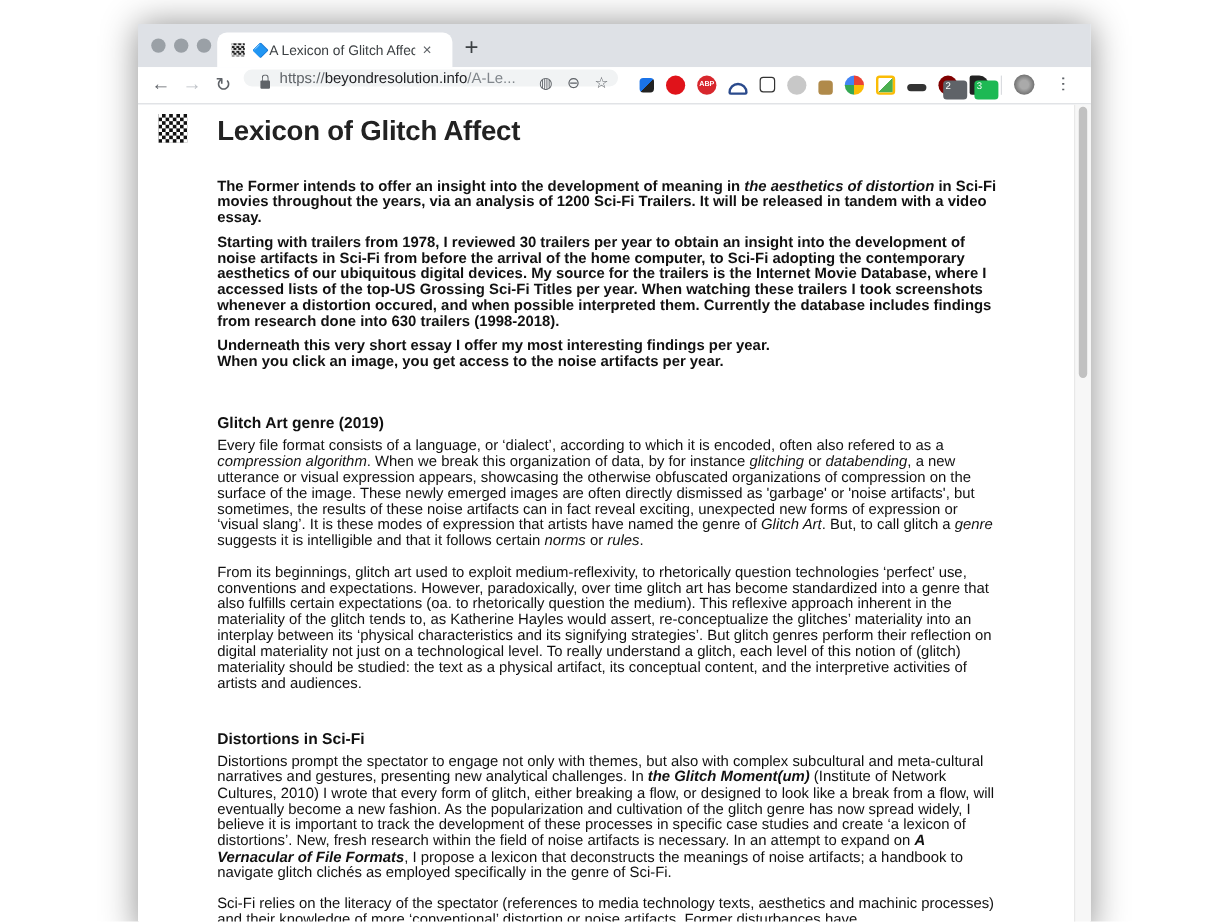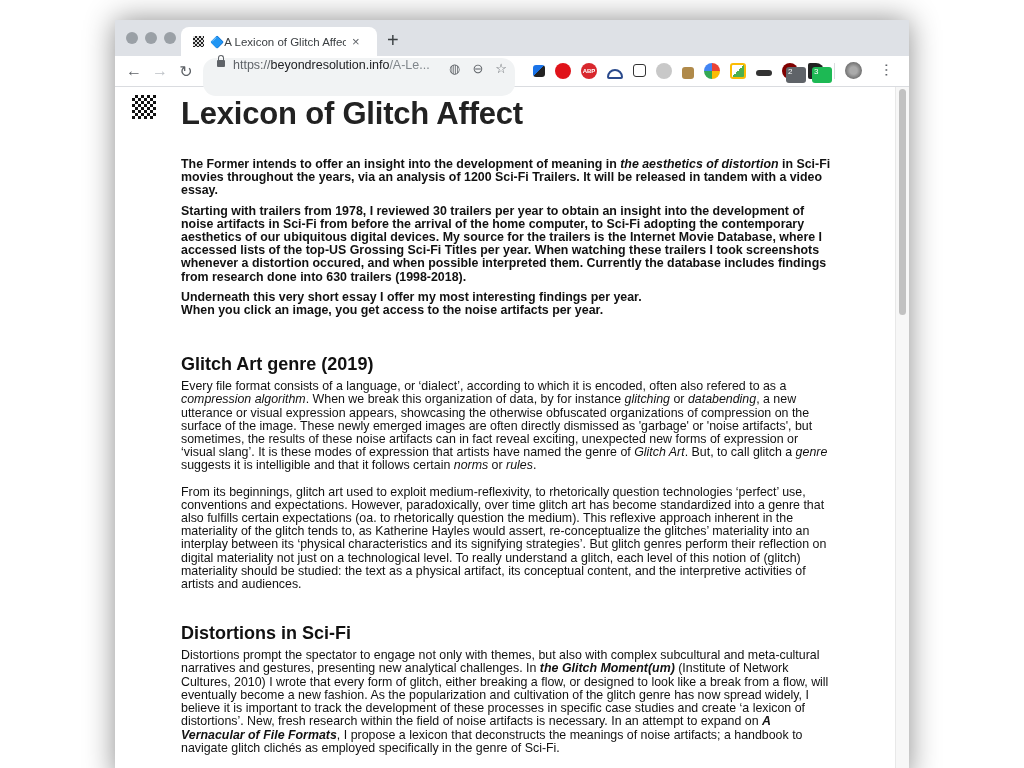--- a/index.html
+++ b/index.html
@@ -13,43 +13,43 @@
   .tab { position:absolute; left:66px; top:7px; width:196px; height:29px; background:#fff;
          border-radius:8px 8px 0 0; display:flex; align-items:center; font-size:11.5px; color:#3c4043; }
   .tab .fav { width:11px; height:11px; margin-left:12px; margin-right:6px;
               background: repeating-conic-gradient(#222 0 25%, #ddd 0 50%) 0 0/4px 4px; }
   .tab .title { white-space:nowrap; overflow:hidden; width:136px; }
   .tab .close { margin-left:6px; font-size:13px; color:#5f6368; }
   .newtab { position:absolute; left:272px; top:9px; font-size:20px; color:#3c4043; }
   .toolbar { height:30px; background:#fff; position:relative; border-bottom:1px solid #dadce0; display:flex; align-items:center; }
   .navbtn { width:26px; text-align:center; font-size:16px; color:#5f6368; }
   .navbtn.fwd { color:#bdc1c6; }
-  .omnibox { position:absolute; left:88px; top:2px; width:312px; height:38px; background:#f1f3f4; border-radius:13px;
-             display:flex; align-items:flex-start; font-size:12.5px; }
+  .omnibox { position:absolute; left:88px; top:2px; width:312px; height:14px; background:#f1f3f4; border-radius:13px;
+             display:flex; align-items:flex-end; font-size:12.5px; }
   .lock { width:8px; height:7px; background:#5f6368; border-radius:1px; margin-left:14px; margin-right:8px; position:relative; top:2px; }
   .lock:before { content:""; position:absolute; left:1px; top:-5px; width:4px; height:5px; border:1px solid #5f6368; border-bottom:none; border-radius:3px 3px 0 0; }
   .url .scheme { color:#5f6368; }
   .url .host { color:#202124; }
   .url .path { color:#80868b; }
   .omni-icons { position:absolute; right:8px; top:3px; display:flex; gap:12px; font-size:13px; color:#5f6368; }
   .ext { position:absolute; left:418px; top:6px; display:flex; gap:10px; align-items:center; }
   .ext span { width:16px; height:16px; display:block; border-radius:3px; position:relative; }
   .badge { position:absolute; right:-4px; bottom:-4px; font-size:8px; color:#fff; padding:0 2px; border-radius:2px; line-height:10px; }
   .menu-dots { position:absolute; right:14px; top:7px; font-size:14px; color:#5f6368; writing-mode:vertical-lr; }
   .content { position:absolute; left:0; top:67px; width:794px; height:700px; overflow:hidden; }
   .scrollbar { position:absolute; right:0; top:0; width:13px; height:700px; background:#f7f7f7; border-left:1px solid #e8e8e8; }
   .thumb { position:absolute; left:3px; top:2px; width:7px; height:226px; background:#c1c1c1; border-radius:4px; }
   .logo { position:absolute; left:17px; top:8px; width:24px; height:24px;
           background: repeating-conic-gradient(#111 0 25%, #fff 0 50%) 0 0/6px 6px; }
   .page { position:absolute; left:66px; top:0; width:650px; color:#111; }
-  h1 { font-size:31px; font-weight:bold; margin:9px 0 0 0; color:#222; letter-spacing:-0.2px; }
+  h1 { font-size:23px; font-weight:bold; margin:9px 0 0 0; color:#222; letter-spacing:-0.2px; }
   .intro p { font-weight:bold; font-size:12.4px; line-height:13.2px; margin:0; }
   .intro { margin-top:26px; }
   .intro p + p { margin-top:7px; }
-  h3 { font-size:18px; font-weight:bold; margin:0; }
+  h3 { font-size:13px; font-weight:bold; margin:0; }
   .body p { font-size:12.4px; line-height:13.2px; margin:0; }
   .sec1 { margin-top:37px; }
   .sec1 h3 { margin-bottom:5px; }
   .sec1 p + p { margin-top:13px; }
   .sec2 { margin-top:30px; }
   .sec2 h3 { margin-bottom:5px;margin-top:32px; }
   .sec2 p + p { margin-top:13px; }
 </style>
 </head>
 <body>

